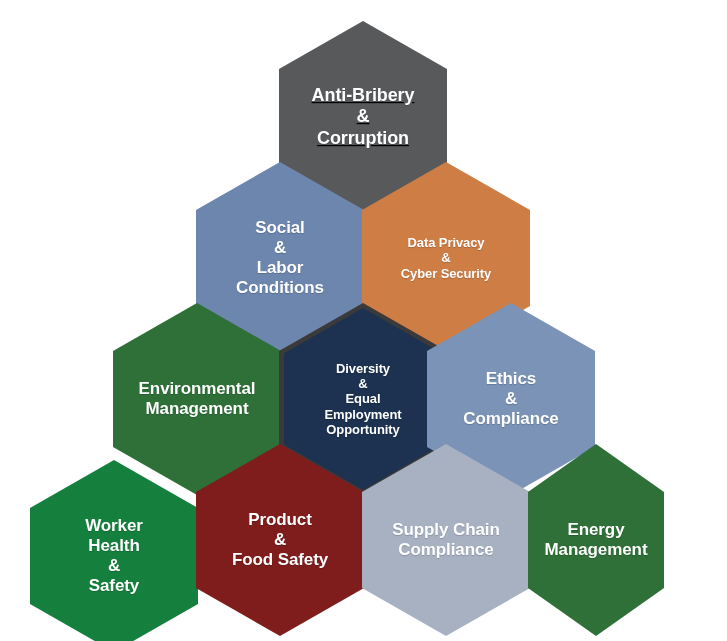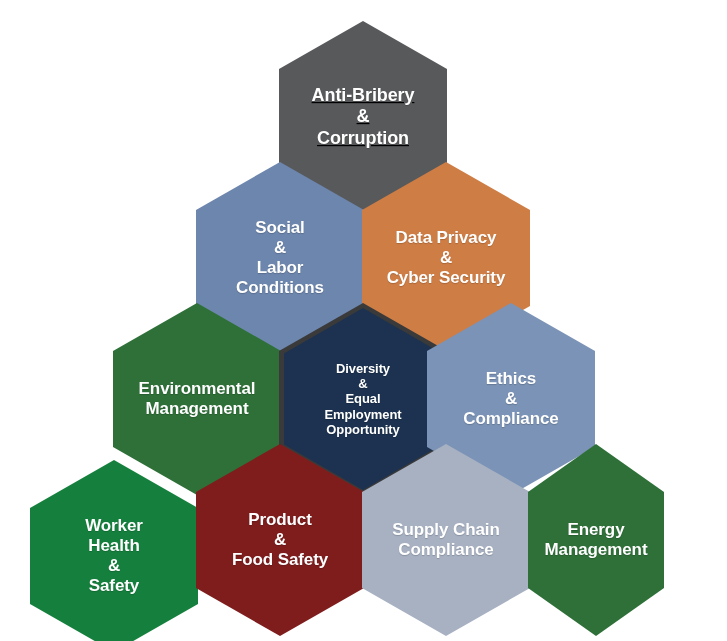--- a/index.html
+++ b/index.html
@@ -79,21 +79,21 @@
 Corruption</div>
   </div>
 
   <div class="hex" id="cell-1" style="left: 196px; top: 162px; width: 168px; height: 192px; background: rgb(109, 134, 173);">
     <div class="hex-label fs-17" style="font-size: 17px;">Social
 &amp;
 Labor
 Conditions</div>
   </div>
   <div class="hex" id="cell-2" style="left: 362px; top: 162px; width: 168px; height: 192px; background: rgb(206, 125, 69);">
-    <div class="hex-label fs-17" style="font-size: 17px;">Data Privacy
+    <div class="hex-label fs-17" style="font-size: 13px;">Data Privacy
 &amp;
 Cyber Security</div>
   </div>
 
   <div class="hex" id="cell-3" style="left: 113px; top: 303px; width: 168px; height: 192px; background: rgb(46, 112, 56);">
     <div class="hex-label fs-17" style="font-size: 17px;">Environmental
 Management</div>
   </div>
   <div class="hex-outline" id="cell-4" style="left: 279px; top: 303px; width: 168px; height: 192px; background: rgb(58, 58, 58);">
     <div class="hex-inner" style="background: rgb(28, 50, 80);">

